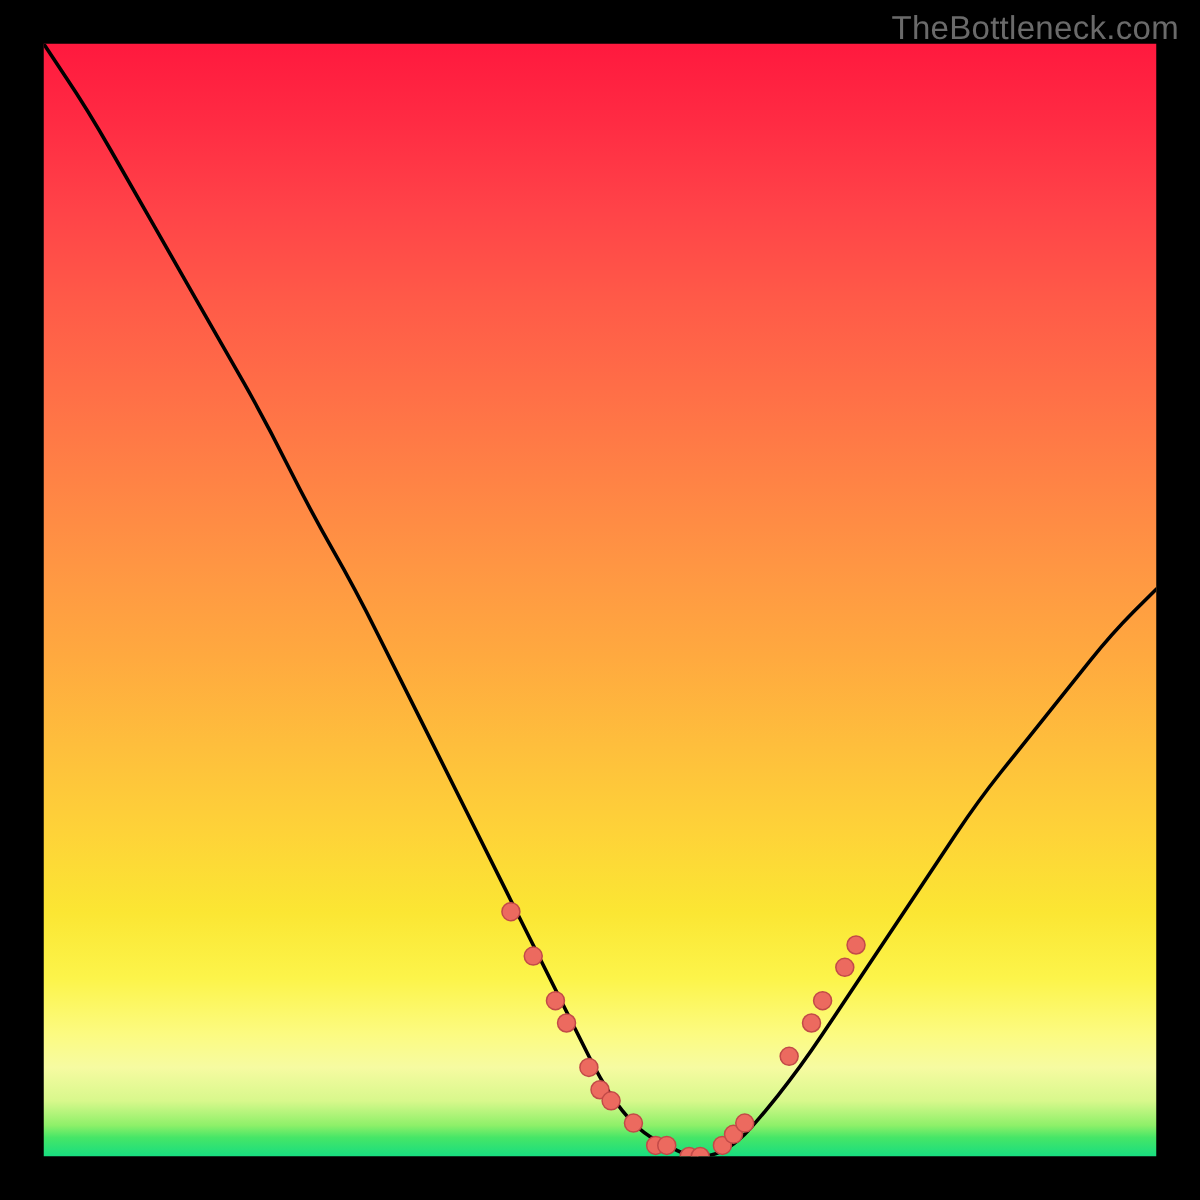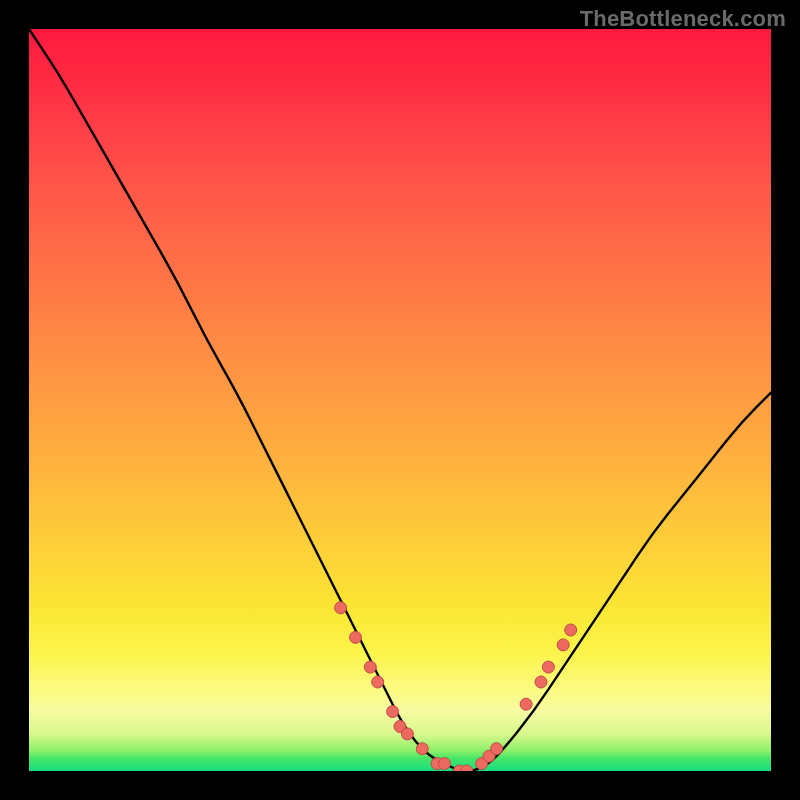--- a/index.html
+++ b/index.html
@@ -52,21 +52,21 @@
         #46e667 98.3%,
         #17dd80 100%
       );
   }
   .watermark {
     position: absolute;
     top: 6px;
     right: 14px;
     color: #6a6a6a;
     font-size: 22px;
-    font-weight: 700;
+    font-weight: 400;
     letter-spacing: 0.2px;
     user-select: none;
   }
   svg.overlay {
     position: absolute;
     inset: 0;
   }
 </style>
 </head>
 <body>

